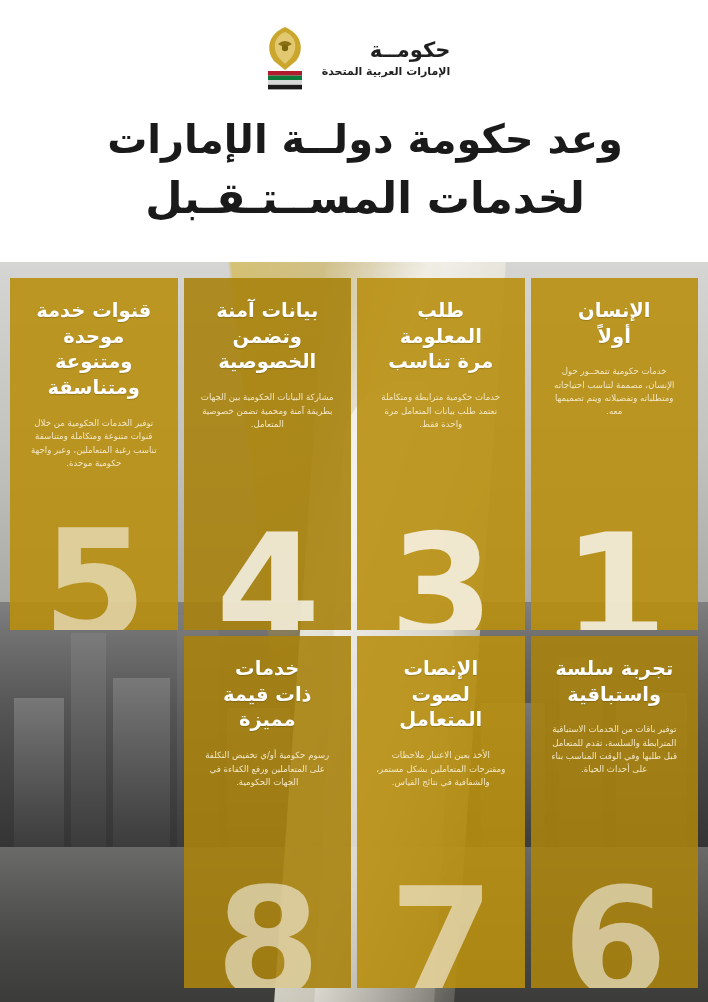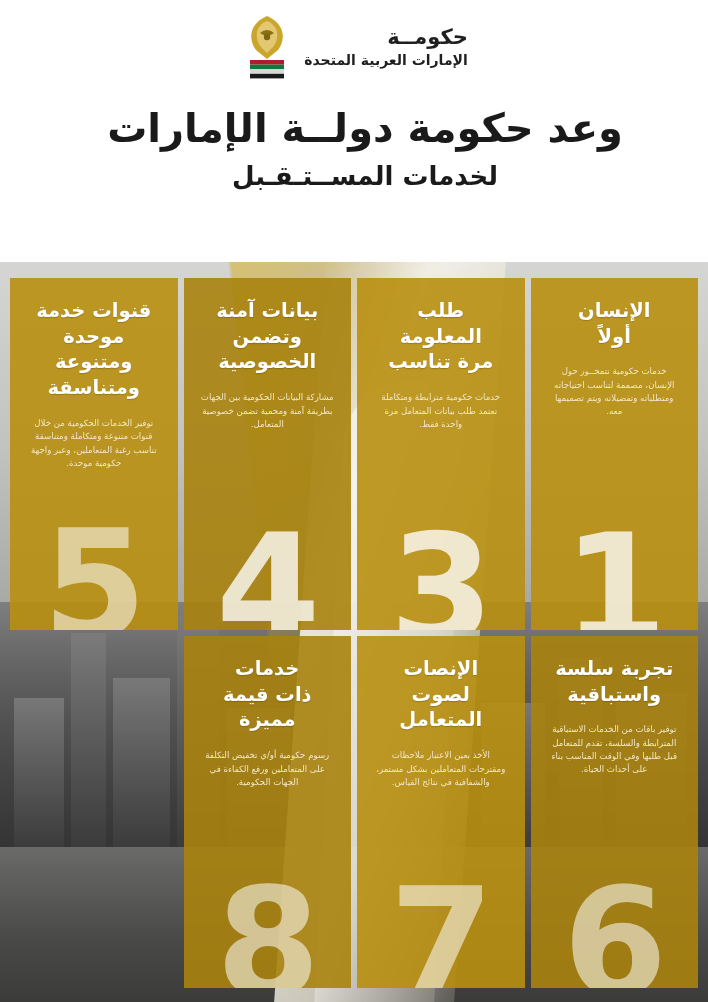--- a/index.html
+++ b/index.html
@@ -20,57 +20,57 @@
     height: 262px;
     background: #ffffff;
     position: relative;
   }
   .emblem-row {
     display: flex;
     flex-direction: row-reverse;
     align-items: center;
     justify-content: center;
     gap: 10px;
-    padding-top: 13px;
+    padding-top: 24px;
   }
   .emblem {
     width: 54px;
     height: 68px;
     position: relative;
   }
   .emblem svg { display: block; }
   .gov-text {
     text-align: right;
     line-height: 1.25;
     color: #2b2b2b;
   }
   .gov-line1 {
     font-size: 21px;
     font-weight: bold;
     letter-spacing: 1px;
     color: #1f1f1f;
   }
   .gov-line2 {
-    font-size: 14px;
+    font-size: 11px;
     font-weight: bold;
     color: #1f1f1f;
     margin-top: 2px;
   }
 
   .main-title {
     text-align: center;
     margin-top: 22px;
     color: #1a1a1a;
     font-weight: bold;
     line-height: 1.28;
     letter-spacing: 0.5px;
     padding-left: 22px;
   }
   .main-title .l1 { font-size: 40px; display: block; }
-  .main-title .l2 { font-size: 26px; display: block; margin-top: 6px; }
+  .main-title .l2 { font-size: 43px; display: block; margin-top: 6px; }
 
   
   .board {
     position: absolute;
     top: 262px;
     left: 0;
     width: 708px;
     height: 740px;
     overflow: hidden;
     background: #6b6b6b;

